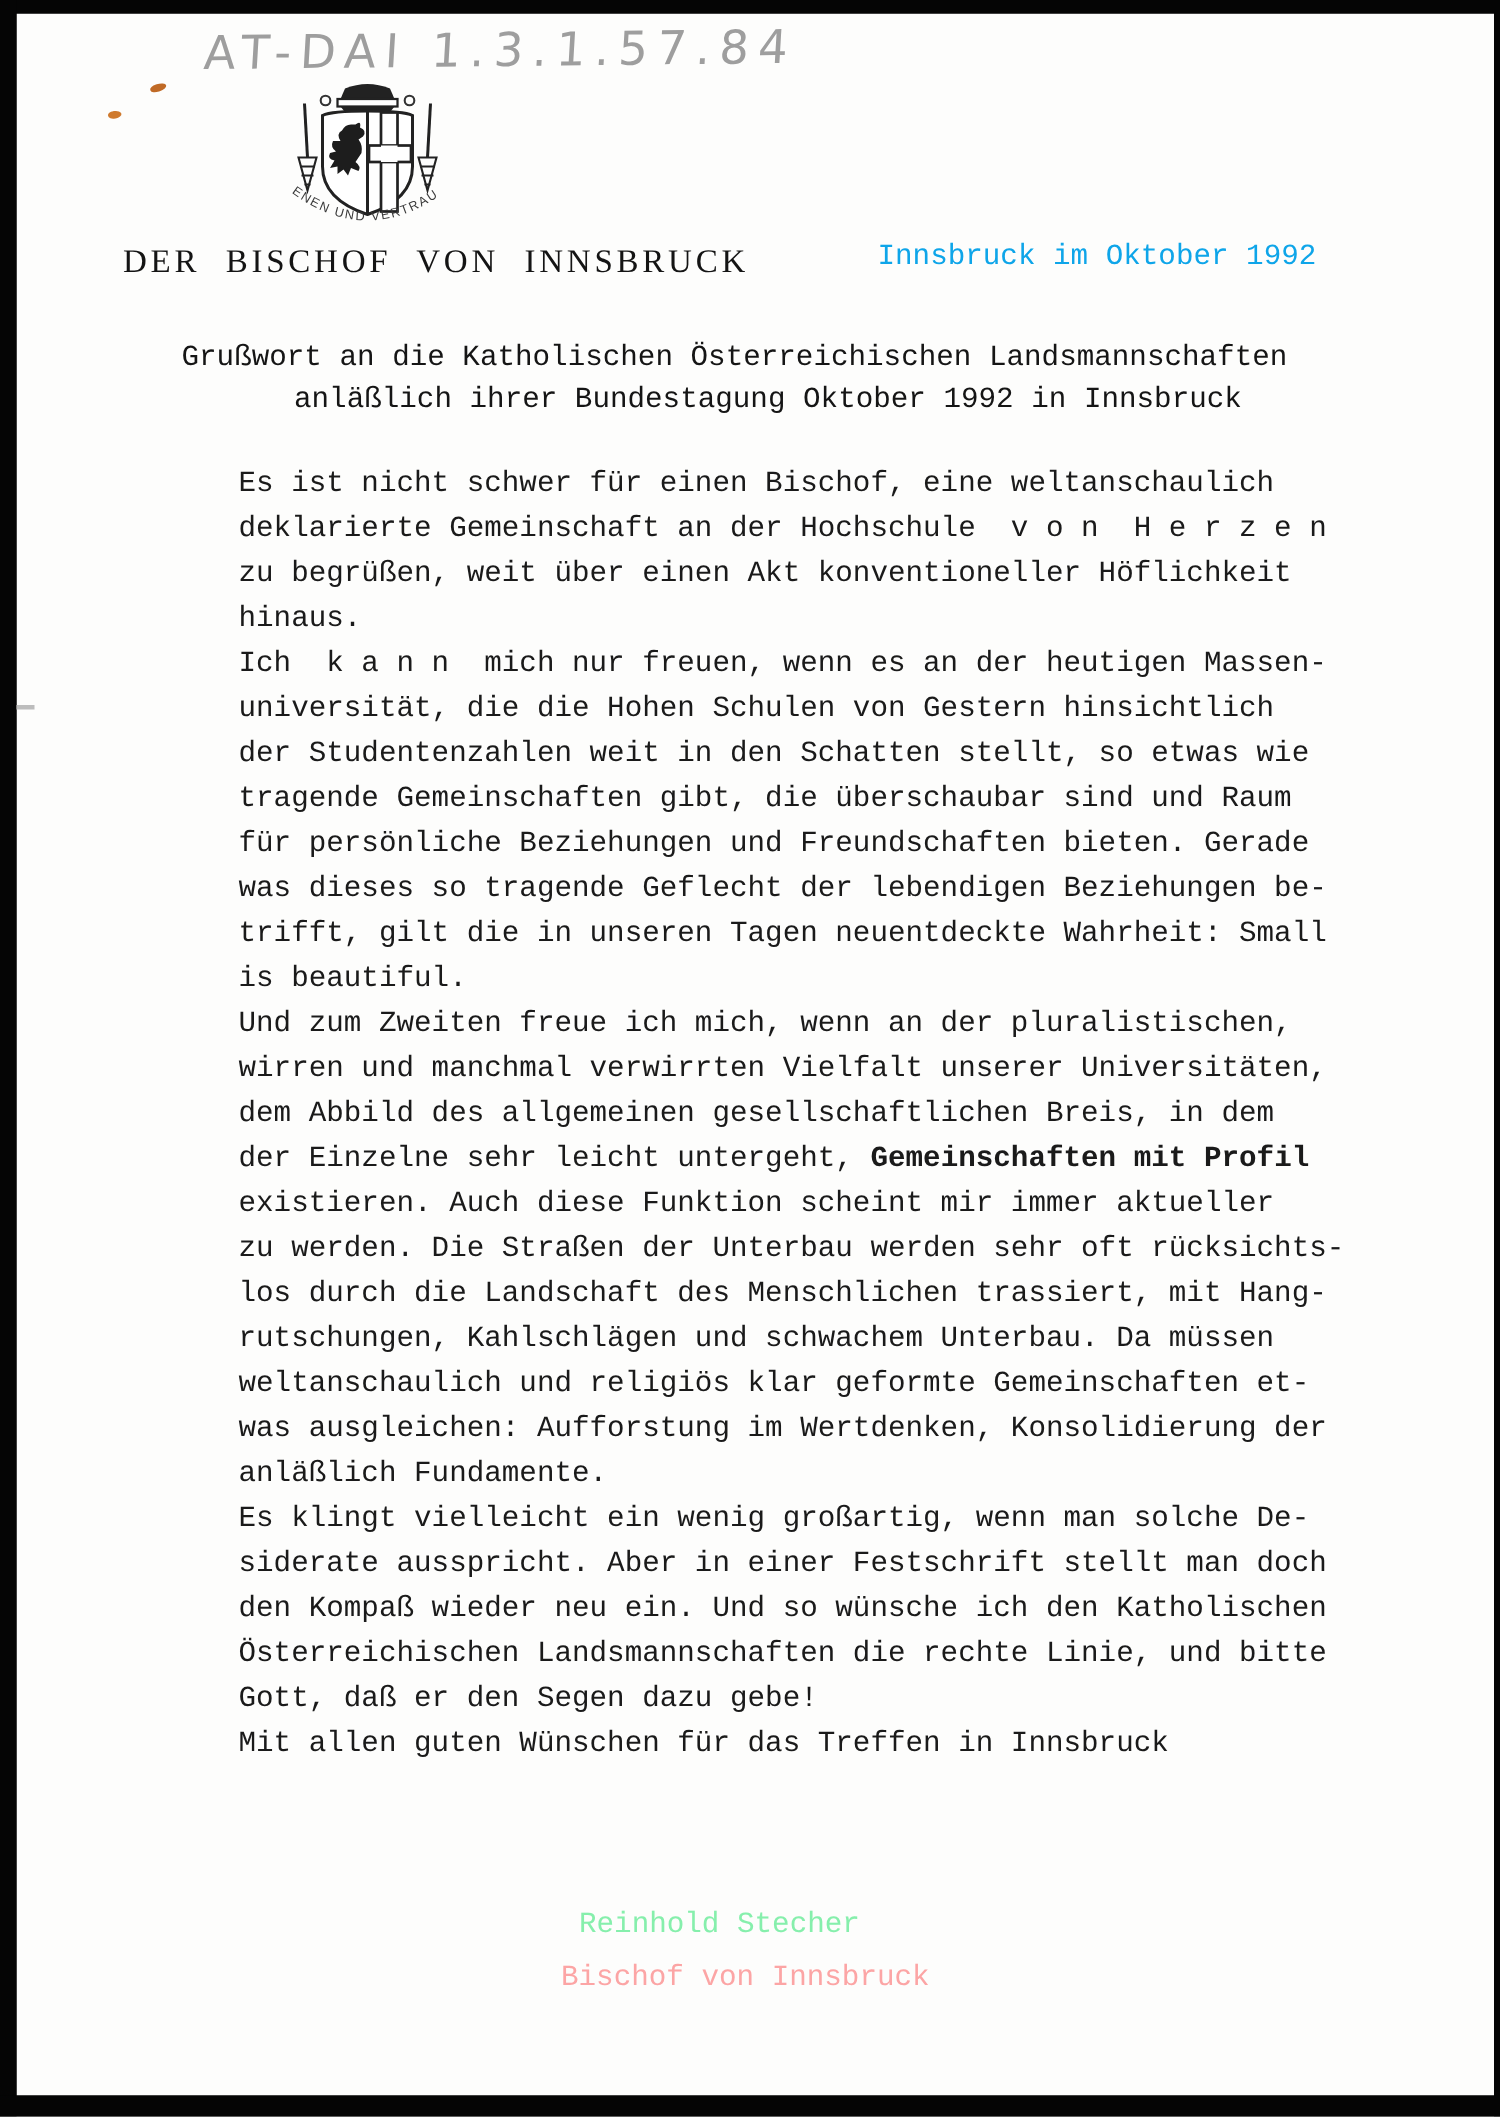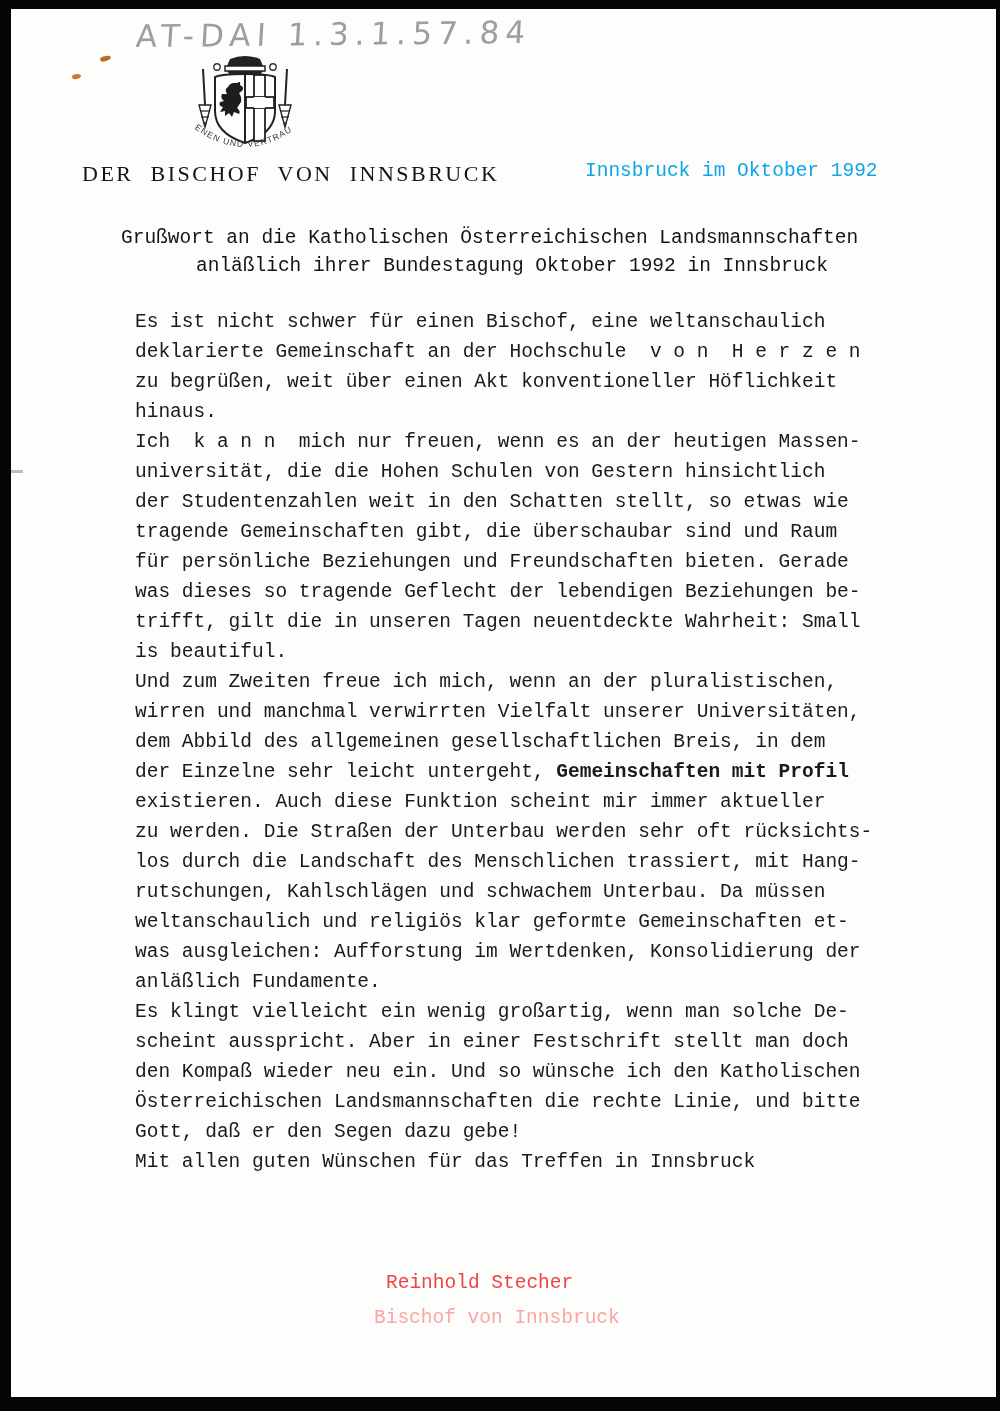--- a/index.html
+++ b/index.html
@@ -37,26 +37,26 @@
     font-size:19.5px;color:#0ea5e9;white-space:pre;
   }
   .title-line{position:absolute;font-size:19.5px;color:#151515;white-space:pre;}
   .title-line.l1{left:121px;top:227px;}
   .title-line.l2{left:168px;top:255px;margin-left:28px;}
 
   .body-text{
     position:absolute;left:135px;top:307px;
     font-size:19.5px;color:#1a1a1a;
   }
-  .body-text .line{height:30px;line-height:30px;white-space:pre;}
+  .body-text .line{height:30px;line-height:30px;white-space:pre;margin-left:24px;}
   .body-text .bold{font-weight:bold;}
 
   .signature-name{
     position:absolute;left:386px;top:1272px;
-    font-size:19.5px;color:#ef4444;white-space:pre;
+    font-size:19.5px;color:#86efac;white-space:pre;
   }
   .signature-role{
     position:absolute;left:374px;top:1307px;
     font-size:19.5px;color:#fca5a5;white-space:pre;
   }
 
   .speck{position:absolute;border-radius:45% 55% 50% 50%;}
   .speck.s1{left:100px;top:56px;width:11px;height:5px;background:#c06a26;transform:rotate(-18deg);}
   .speck.s2{left:72px;top:74px;width:9px;height:5px;background:#cf7a2e;transform:rotate(-10deg);}
   .scan-dash{position:absolute;left:11px;top:470px;width:12px;height:3px;background:#bdbdbd;}
@@ -149,21 +149,21 @@
     <div class="line"><span>dem Abbild des allgemeinen gesellschaftlichen Breis, in dem</span></div>
     <div class="line"><span>der Einzelne sehr leicht untergeht, </span><span class="bold">Gemeinschaften mit Profil</span></div>
     <div class="line"><span>existieren. Auch diese Funktion scheint mir immer aktueller</span></div>
     <div class="line"><span>zu werden. Die Straßen der Unterbau werden sehr oft rücksichts-</span></div>
     <div class="line"><span>los durch die Landschaft des Menschlichen trassiert, mit Hang-</span></div>
     <div class="line"><span>rutschungen, Kahlschlägen und schwachem Unterbau. Da müssen</span></div>
     <div class="line"><span>weltanschaulich und religiös klar geformte Gemeinschaften et-</span></div>
     <div class="line"><span>was ausgleichen: Aufforstung im Wertdenken, Konsolidierung der</span></div>
     <div class="line"><span>anläßlich Fundamente.</span></div>
     <div class="line"><span>Es klingt vielleicht ein wenig großartig, wenn man solche De-</span></div>
-    <div class="line"><span>scheint ausspricht. Aber in einer Festschrift stellt man doch</span></div>
+    <div class="line"><span>siderate ausspricht. Aber in einer Festschrift stellt man doch</span></div>
     <div class="line"><span>den Kompaß wieder neu ein. Und so wünsche ich den Katholischen</span></div>
     <div class="line"><span>Österreichischen Landsmannschaften die rechte Linie, und bitte</span></div>
     <div class="line"><span>Gott, daß er den Segen dazu gebe!</span></div>
     <div class="line"><span>Mit allen guten Wünschen für das Treffen in Innsbruck</span></div>
   </div>
 
 <div class="signature-name">Reinhold Stecher</div>
 <div class="signature-role">Bischof von Innsbruck</div>
 
 </body></html>

